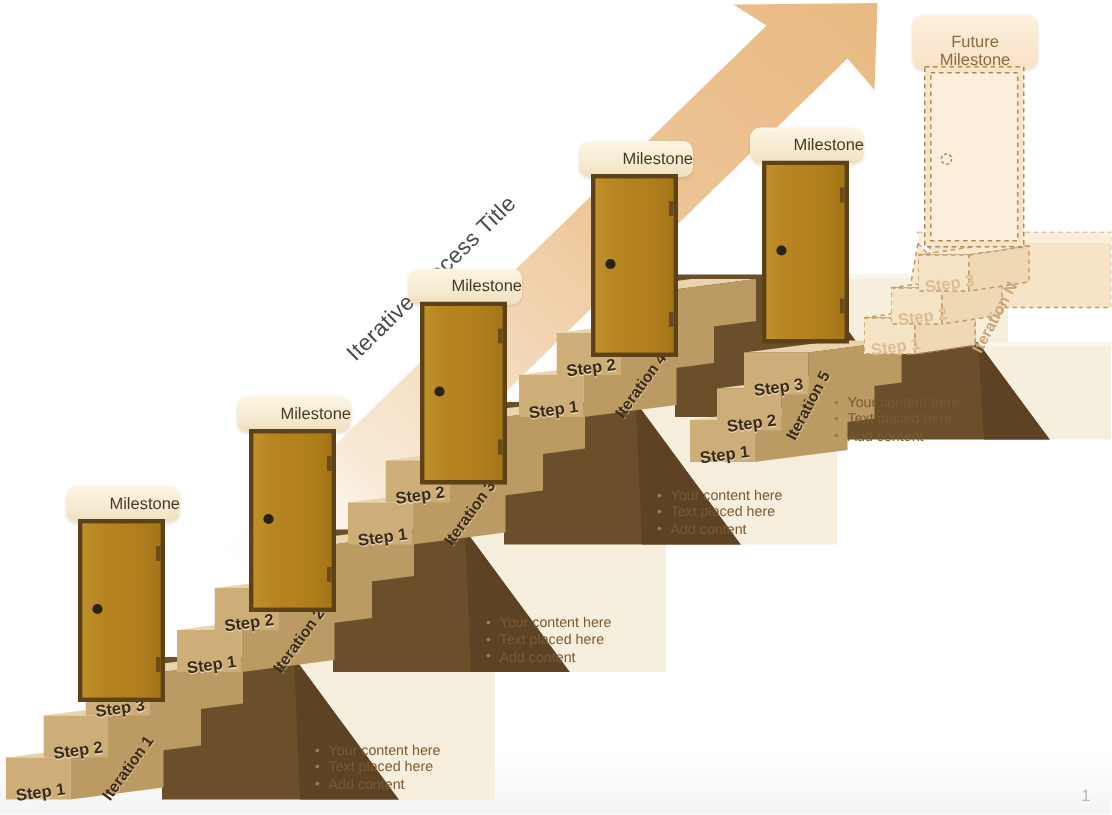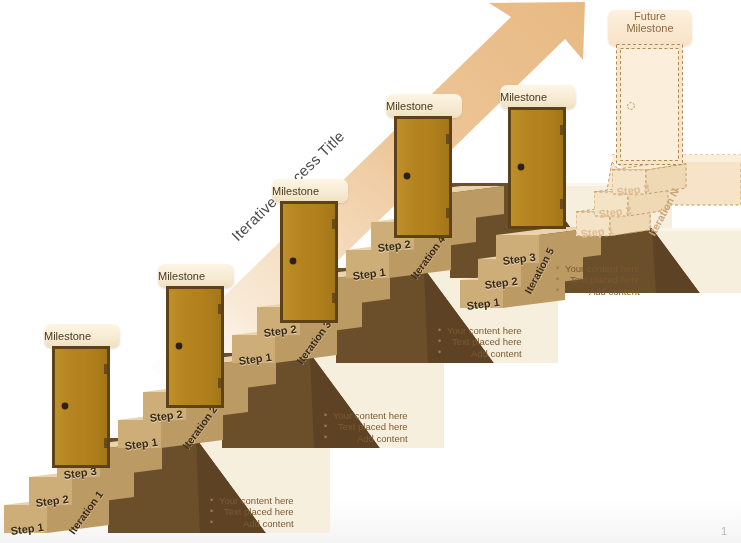--- a/index.html
+++ b/index.html
@@ -12,42 +12,42 @@
   
   .arrow-wrap{position:absolute;left:0;top:0;width:741px;height:543px;pointer-events:none;}
 
   
   .iter{position:absolute;}
 
   
   .panel{position:absolute;}
   .panel ul{list-style:none;margin:0;padding:0;}
   .panel li{font-size:9.5px;color:#7a5a33;line-height:11.3px;white-space:nowrap;
-            position:relative;padding-left:9px;text-align:right;}
+            position:relative;padding-left:9px;}
   .panel li:before{content:"\2022";position:absolute;left:0;top:-0.5px;color:#9d7b4e;font-size:9px;}
 
   
   .iterlabel{position:absolute;font-size:10.5px;color:#3c2a16;font-weight:bold;
              white-space:nowrap;transform-origin:0 0;
              text-shadow:0 1px 0 rgba(255,255,255,.35);}
   .iterlabel.ghost{color:#c9a578;text-shadow:none;}
 
   
   .step{position:absolute;}
   .step .lbl{position:absolute;font-size:11px;font-weight:bold;color:#3a2a15;
              white-space:nowrap;transform-origin:0 0;
              text-shadow:0 1px 0 rgba(255,255,255,.5);}
   .step.ghost .lbl{color:#dcbd95;text-shadow:none;}
 
   
   .door{position:absolute;}
   .plaque{position:absolute;border-radius:7px;
           background:linear-gradient(180deg,#fdf6e4 0%,#f6ead1 60%,#efdfc0 100%);
           box-shadow:0 1px 2px rgba(120,90,50,.18);
-          display:flex;align-items:center;justify-content:flex-start;}
+          display:flex;align-items:center;justify-content:flex-end;}
   .plaque span{font-size:11px;color:#4a3a22;white-space:nowrap;text-align:center;line-height:12px;}
   .plaque.ghost{background:linear-gradient(180deg,#fdf0dd 0%,#f8e2c6 100%);}
   .plaque.ghost span{color:#8a6a42;}
 
   .doorbody{position:absolute;}
 
   
   .pageno{position:absolute;right:14px;bottom:6px;font-size:11px;color:#b9b9b9;}
 
   .title{position:absolute;font-size:15px;color:#4a4a4a;white-space:nowrap;

